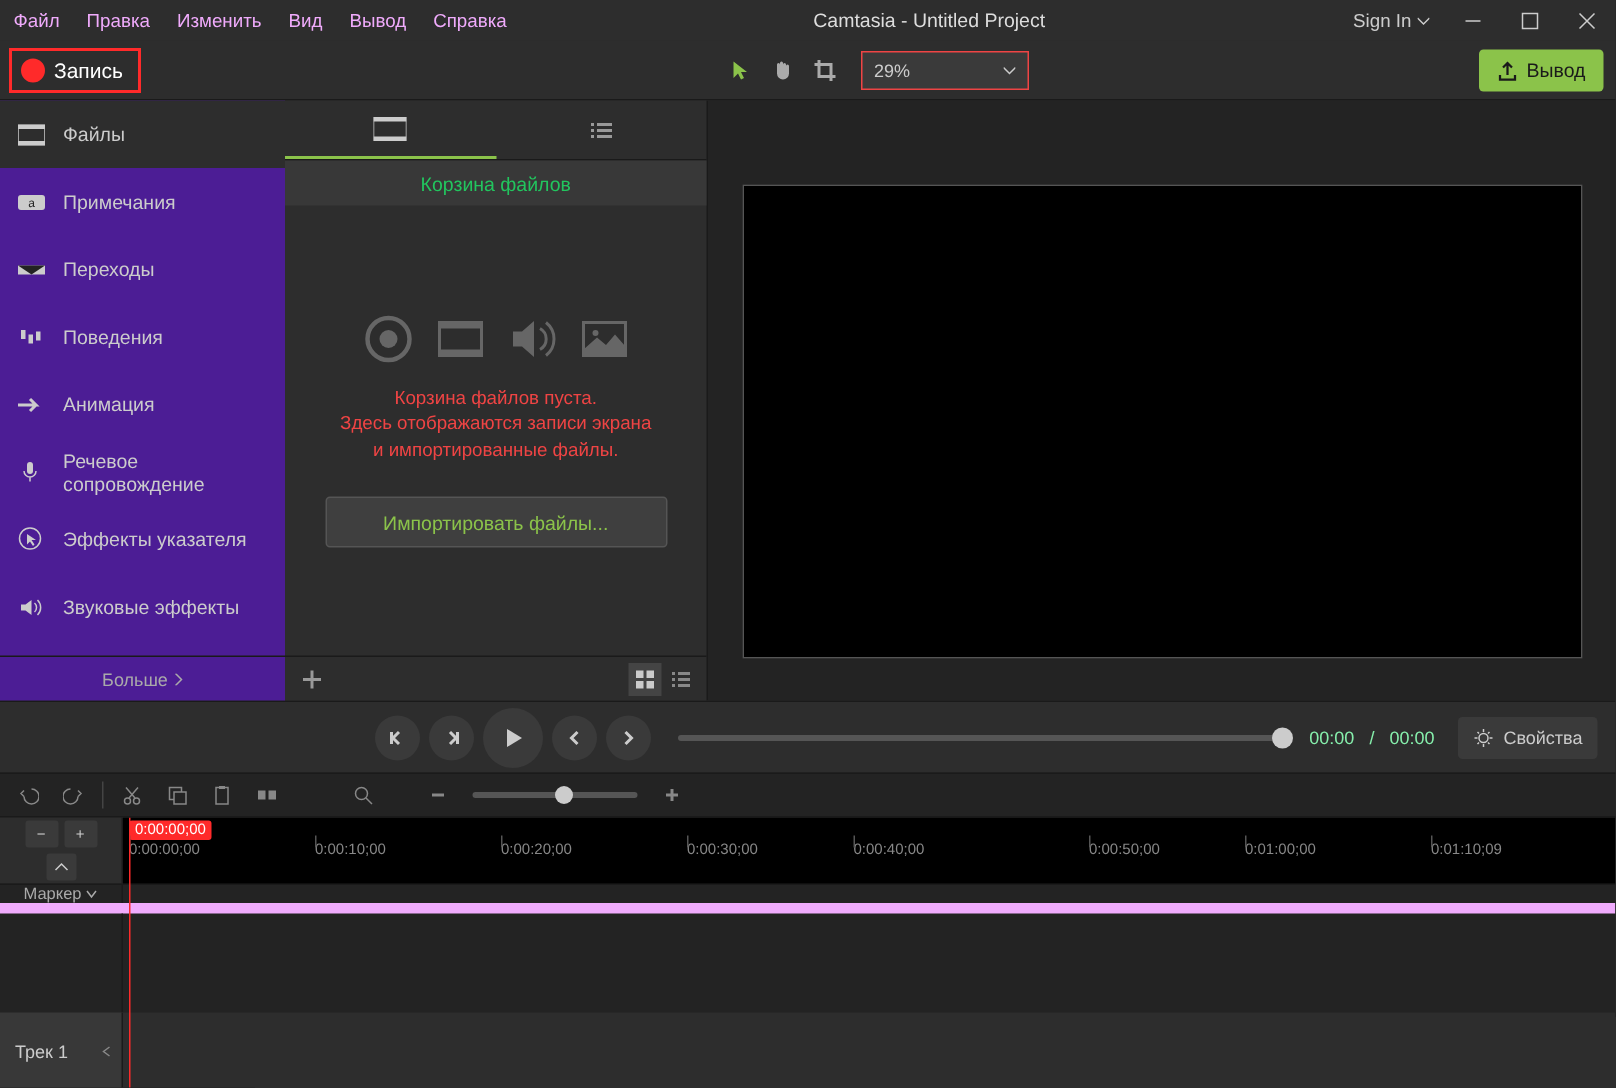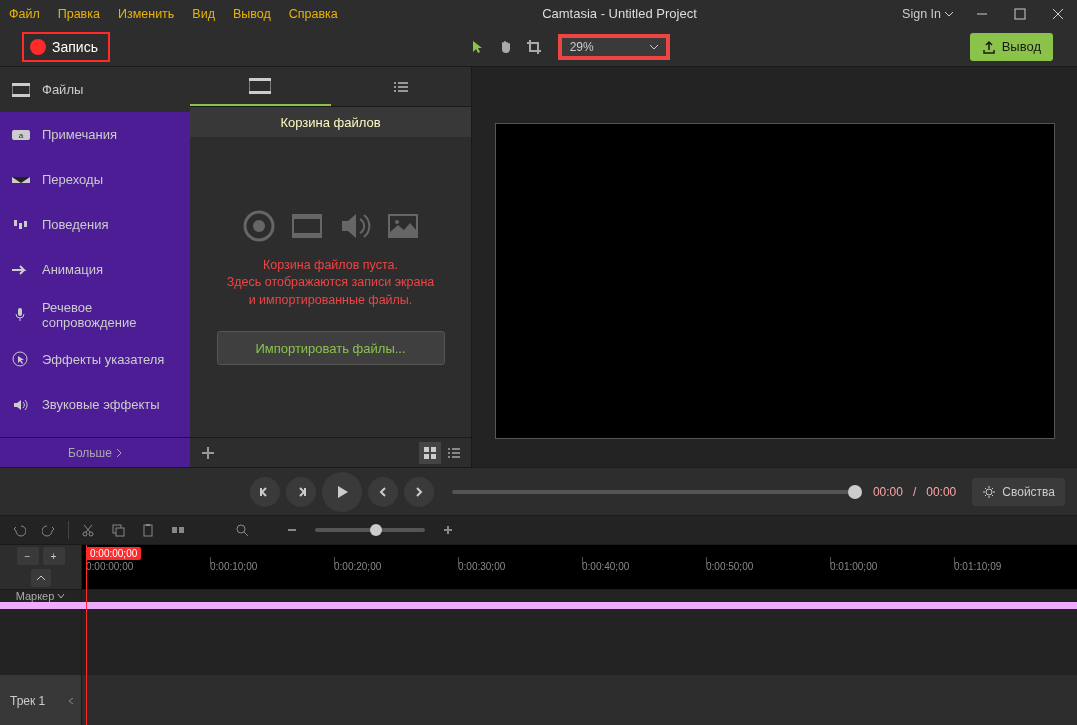--- a/index.html
+++ b/index.html
@@ -1,65 +1,65 @@
 <!DOCTYPE html>
 <html><head>
 <meta charset="utf-8">
 <style>
 * { margin: 0; padding: 0; box-sizing: border-box; font-family: "Segoe UI", Arial, sans-serif; }
 html, body { width: 1077px; height: 725px; background: #2d2d2d; color: #ccc; overflow: hidden; }
 svg { display: block; }
 
 .menubar { height: 27px; background: #2d2d2d; display: flex; align-items: center; font-size: 12.5px; }
-.menubar .menu-item { padding: 0 9px; color: #eab308; cursor: pointer; }
+.menubar .menu-item { padding: 0 9px; color: #f0abfc; cursor: pointer; }
 .menubar .title { flex: 1; text-align: center; color: #ddd; font-size: 13px; }
 .menubar .signin { color: #ccc; padding: 0 10px; cursor: pointer; display:flex; align-items:center; gap:4px; }
 .menubar .win-btn { width: 38px; height: 27px; display: flex; align-items: center; justify-content: center; cursor: pointer; }
 
-.toolbar { height: 40px; background: #2d2d2d; display: flex; align-items: center; padding: 0 24px; border-bottom: 1px solid #1a1a1a; }
+.toolbar { height: 40px; background: #2d2d2d; display: flex; align-items: center; padding: 0 8px; border-bottom: 1px solid #1a1a1a; }
 .record-btn { display: flex; align-items: center; height: 30px; padding: 0 10px 0 6px; border: 2px solid #ff2a2a; color: #fff; font-size: 14px; cursor: pointer; gap: 6px; margin-left: -2px; }
 .record-dot { width: 16px; height: 16px; border-radius: 50%; background: #ff2a2a; }
 .toolbar .spacer { flex: 1; }
 .tool-btn { width: 28px; height: 28px; display: flex; align-items: center; justify-content: center; cursor: pointer; color:#aaa; }
 .tool-btn.active { color: #8bc34a; }
-.zoom-select { height: 26px; width: 112px; background: #3a3a3a; border: 4px solid #ef4444; color: #ccc; display: flex; align-items: center; justify-content: space-between; padding: 0 8px; font-size: 12px; margin-left: 10px; cursor:pointer; }
+.zoom-select { height: 26px; width: 112px; background: #3a3a3a; border: 1px solid #ef4444; color: #ccc; display: flex; align-items: center; justify-content: space-between; padding: 0 8px; font-size: 12px; margin-left: 10px; cursor:pointer; }
 .export-btn { height: 28px; background: #8bc34a; color: #1a1a1a; display: flex; align-items: center; padding: 0 12px; border-radius: 3px; font-size: 13px; font-weight: 500; gap: 6px; cursor: pointer; margin-left:auto; }
 
 .mid { display: flex; height: 400px; background: #232323; }
 .sidebar { width: 190px; background: #4c1d95; display: flex; flex-direction: column; }
 .side-item { height: 45px; display: flex; align-items: center; gap: 12px; padding-left: 12px; color: #ccc; font-size: 13px; cursor: pointer; }
 .side-item.active { background: #2d2d2d; }
 .side-icon { width: 18px; height: 18px; display:flex; align-items:center; justify-content:center; }
 .side-more { height: 30px; display:flex; align-items:center; justify-content:center; font-size:12px; color:#aaa; border-top:1px solid #1a1a1a; cursor:pointer; gap:4px; }
 
 .bin-panel { width: 282px; background: #2d2d2d; display: flex; flex-direction: column; border-right: 1px solid #1a1a1a; }
 .bin-tabs { height: 40px; display: flex; border-bottom: 1px solid #1a1a1a; }
 .bin-tab { flex: 1; display:flex; align-items:center; justify-content:center; cursor:pointer; color:#999; }
 .bin-tab.active { border-bottom: 2px solid #8bc34a; color:#ccc; }
-.bin-title { height: 30px; background: #383838; display:flex; align-items:center; justify-content:center; font-size: 13px; color:#fef9c3; }
+.bin-title { height: 30px; background: #383838; display:flex; align-items:center; justify-content:center; font-size: 13px; color:#22c55e; }
 .bin-body { flex:1; display:flex; flex-direction:column; align-items:center; justify-content:center; padding: 0 16px; }
 .bin-icons { display:flex; gap:14px; color:#666; margin-bottom: 14px; }
 .bin-empty-text { text-align:center; font-size: 12.5px; color:#ef4444; line-height: 1.4; }
 .import-btn { margin-top: 22px; width: 228px; height: 34px; background: #3f3f3f; border:1px solid #555; color:#8bc34a; font-size:13px; display:flex; align-items:center; justify-content:center; border-radius:3px; cursor:pointer; }
 .bin-footer { height: 30px; border-top:1px solid #1a1a1a; display:flex; align-items:center; padding:0 6px; }
 .bin-footer .plus { width:24px; height:24px; display:flex; align-items:center; justify-content:center; cursor:pointer; color:#999; }
 .bin-footer .view-toggle { margin-left:auto; display:flex; gap:2px; }
 .bin-footer .vt-btn { width:22px; height:22px; display:flex; align-items:center; justify-content:center; cursor:pointer; color:#888; }
 .bin-footer .vt-btn.active { background:#444; color:#ccc; }
 
 .canvas-wrap { flex:1; background:#232323; display:flex; flex-direction:column; }
 .canvas-area { flex:1; display:flex; align-items:center; justify-content:center; padding: 36px 16px 8px; }
 .canvas { width: 560px; height: 316px; background:#000; border:1px solid #555; }
 
 .playback { height: 48px; background:#2d2d2d; display:flex; align-items:center; padding: 0 12px; gap: 6px; border-top:1px solid #1a1a1a; }
 .pb-btn { width: 30px; height: 30px; border-radius: 50%; background:#3a3a3a; display:flex; align-items:center; justify-content:center; cursor:pointer; color:#ccc; }
 .pb-play { width: 40px; height: 40px; }
 .pb-seek { flex:1; height:4px; background:#555; margin:0 12px; position:relative; border-radius:2px; }
 .pb-seek .handle { position:absolute; right:0; top:50%; transform:translate(50%,-50%); width:14px; height:14px; border-radius:50%; background:#ccc; }
-.pb-time { font-size:12px; color:#fca5a5; }
+.pb-time { font-size:12px; color:#86efac; }
 .props-btn { height:28px; padding:0 10px; background:#3a3a3a; border-radius:3px; display:flex; align-items:center; gap:6px; font-size:12px; color:#ccc; cursor:pointer; margin-left:10px; }
 
 .tl-tools { height: 30px; background:#232323; display:flex; align-items:center; gap:8px; padding:0 8px; border-top:1px solid #1a1a1a; border-bottom:1px solid #1a1a1a; }
 .tl-tool { width:22px; height:22px; display:flex; align-items:center; justify-content:center; color:#888; cursor:pointer; }
 .tl-zoom-slider { width: 110px; height:4px; background:#555; position:relative; border-radius:2px; margin:0 4px; }
 .tl-zoom-slider .handle { position:absolute; left:55%; top:50%; transform:translate(-50%,-50%); width:12px; height:12px; border-radius:50%; background:#ccc; }
 
 .timeline { flex:1; background:#232323; display:flex; flex-direction:column; overflow:hidden; position:relative; }
 .tl-header { display:flex; height: 44px; }
 .tl-left { width:82px; background:#2d2d2d; border-right:1px solid #1a1a1a; display:flex; flex-direction:column; align-items:center; justify-content:center; gap:2px; }
@@ -426,22 +426,22 @@
           </svg>
         </div>
     </div>
     <div class="tl-ruler">
       <div class="tl-playhead-box">0:00:00;00</div>
       <div class="tl-playhead-line"></div>
       <div class="tl-tick" style="left:4px">0:00:00;00</div>
       <div class="tl-tick" style="left:128px">0:00:10;00</div>
       <div class="tl-tick" style="left:252px">0:00:20;00</div>
       <div class="tl-tick" style="left:376px">0:00:30;00</div>
-      <div class="tl-tick" style="left:500px">0:00:40;00</div>
-      <div class="tl-tick" style="left:624px">0:00:50;00</div>
+      <div class="tl-tick" style="left:487px">0:00:40;00</div>
+      <div class="tl-tick" style="left:644px">0:00:50;00</div>
       <div class="tl-tick" style="left:748px">0:01:00;00</div>
       <div class="tl-tick" style="left:872px">0:01:10;09</div>
 
     </div>
   </div>
   <div class="tl-marker">
     <div class="tl-marker-left">
       <span>Маркер</span>
       <svg width="8" height="8">
           <path d="M1 2 L4 6 L7 2" stroke="#aaa" fill="none"></path>

